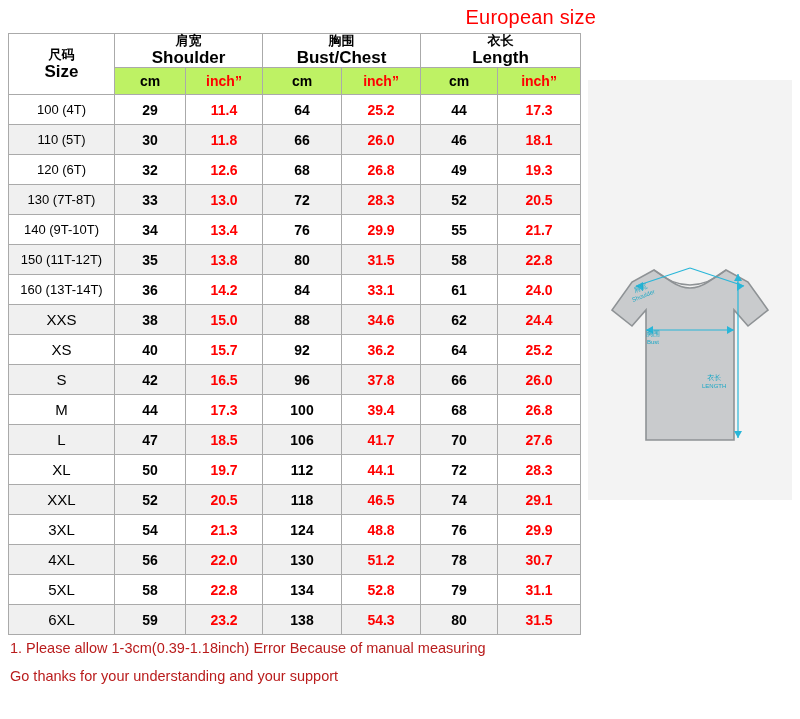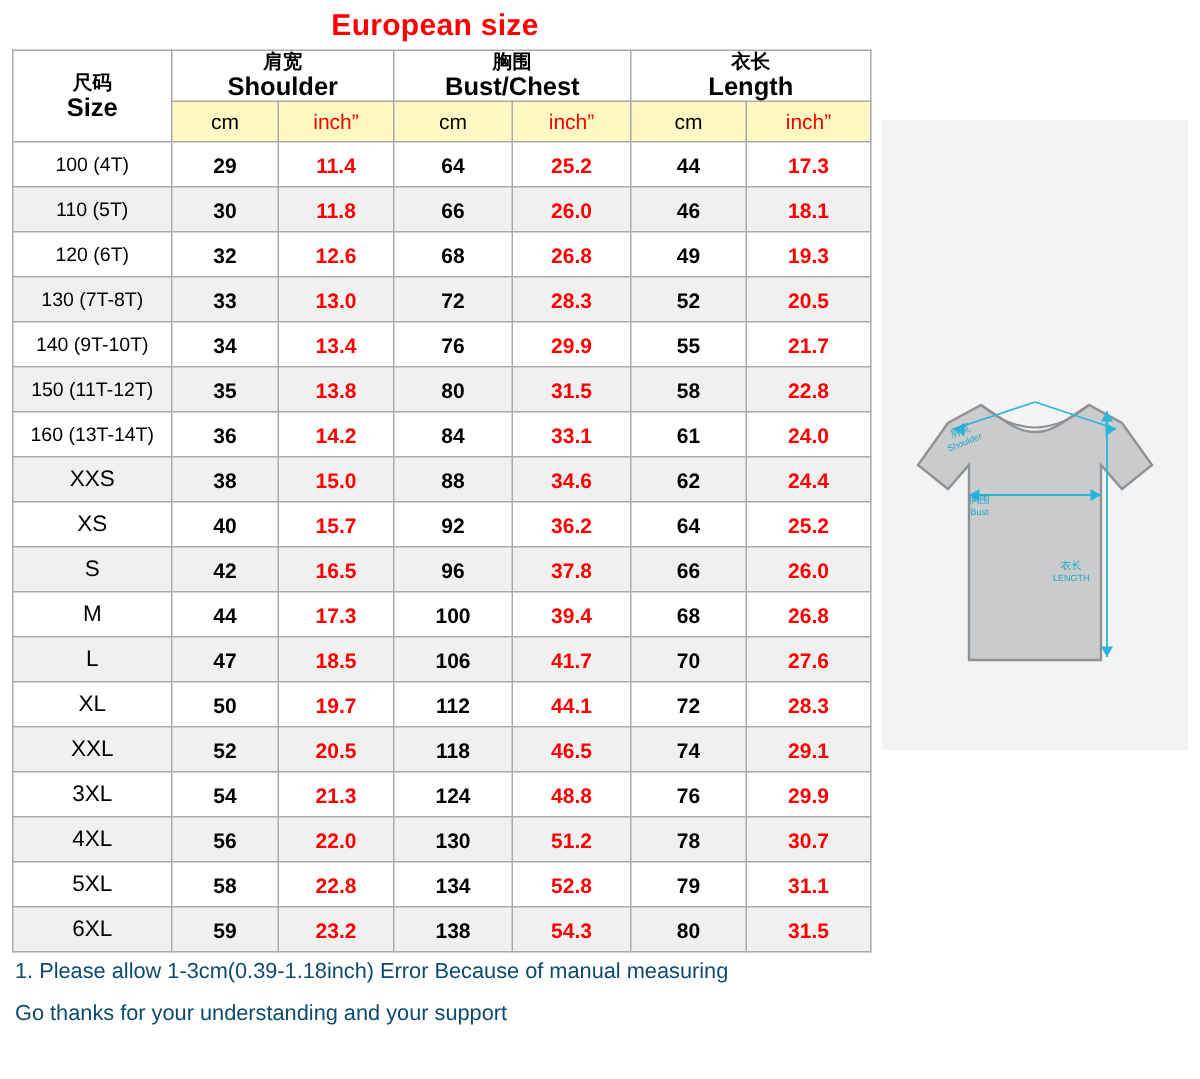--- a/index.html
+++ b/index.html
@@ -15,26 +15,26 @@
   }
   .page {
     position: relative;
     width: 800px;
     height: 719px;
     background: #ffffff;
   }
   
   .title {
     position: absolute;
-    left: 0;
+    left: 16px;
     top: 6px;
     width: 580px;
-    text-align: center;
+    text-align: right;
     font-size: 20px;
-    font-weight: bold;
+    font-weight: normal;
     color: #ff0000;
     letter-spacing: 0.2px;
   }
   
   .size-table {
     position: absolute;
     left: 8px;
     top: 33px;
     width: 572px;
     border-collapse: collapse;
@@ -69,23 +69,23 @@
   }
   .hdr-en {
     display: block;
     font-size: 17px;
     font-weight: bold;
     line-height: 19px;
     color: #000;
   }
   .hdr-unit {
     height: 26px;
-    background: #fef9c3;
+    background: #bef264;
     font-size: 14px;
-    font-weight: normal;
+    font-weight: bold;
   }
   .hdr-unit.inch { color: #ff0000; }
   .row-odd td { background: #ffffff; }
   .row-even td { background: #f0f0f0; }
   .size-table tbody td { height: 29px; font-weight: bold; }
   .size-table tbody td.sizename {
     font-size: 15px;
     font-weight: normal;
   }
   .size-table tbody td.sizename.small {
@@ -131,21 +131,21 @@
 
   
   .notes {
     position: absolute;
     left: 10px;
     top: 634px;
     width: 780px;
   }
   .note-line {
     font-size: 14.5px;
-    color: #0c4a6e;
+    color: #b91c1c;
     line-height: 28px;
     white-space: nowrap;
   }
 </style>
 </head>
 <body>
 
 <div class="page">
 
   <div class="title">European size</div>

